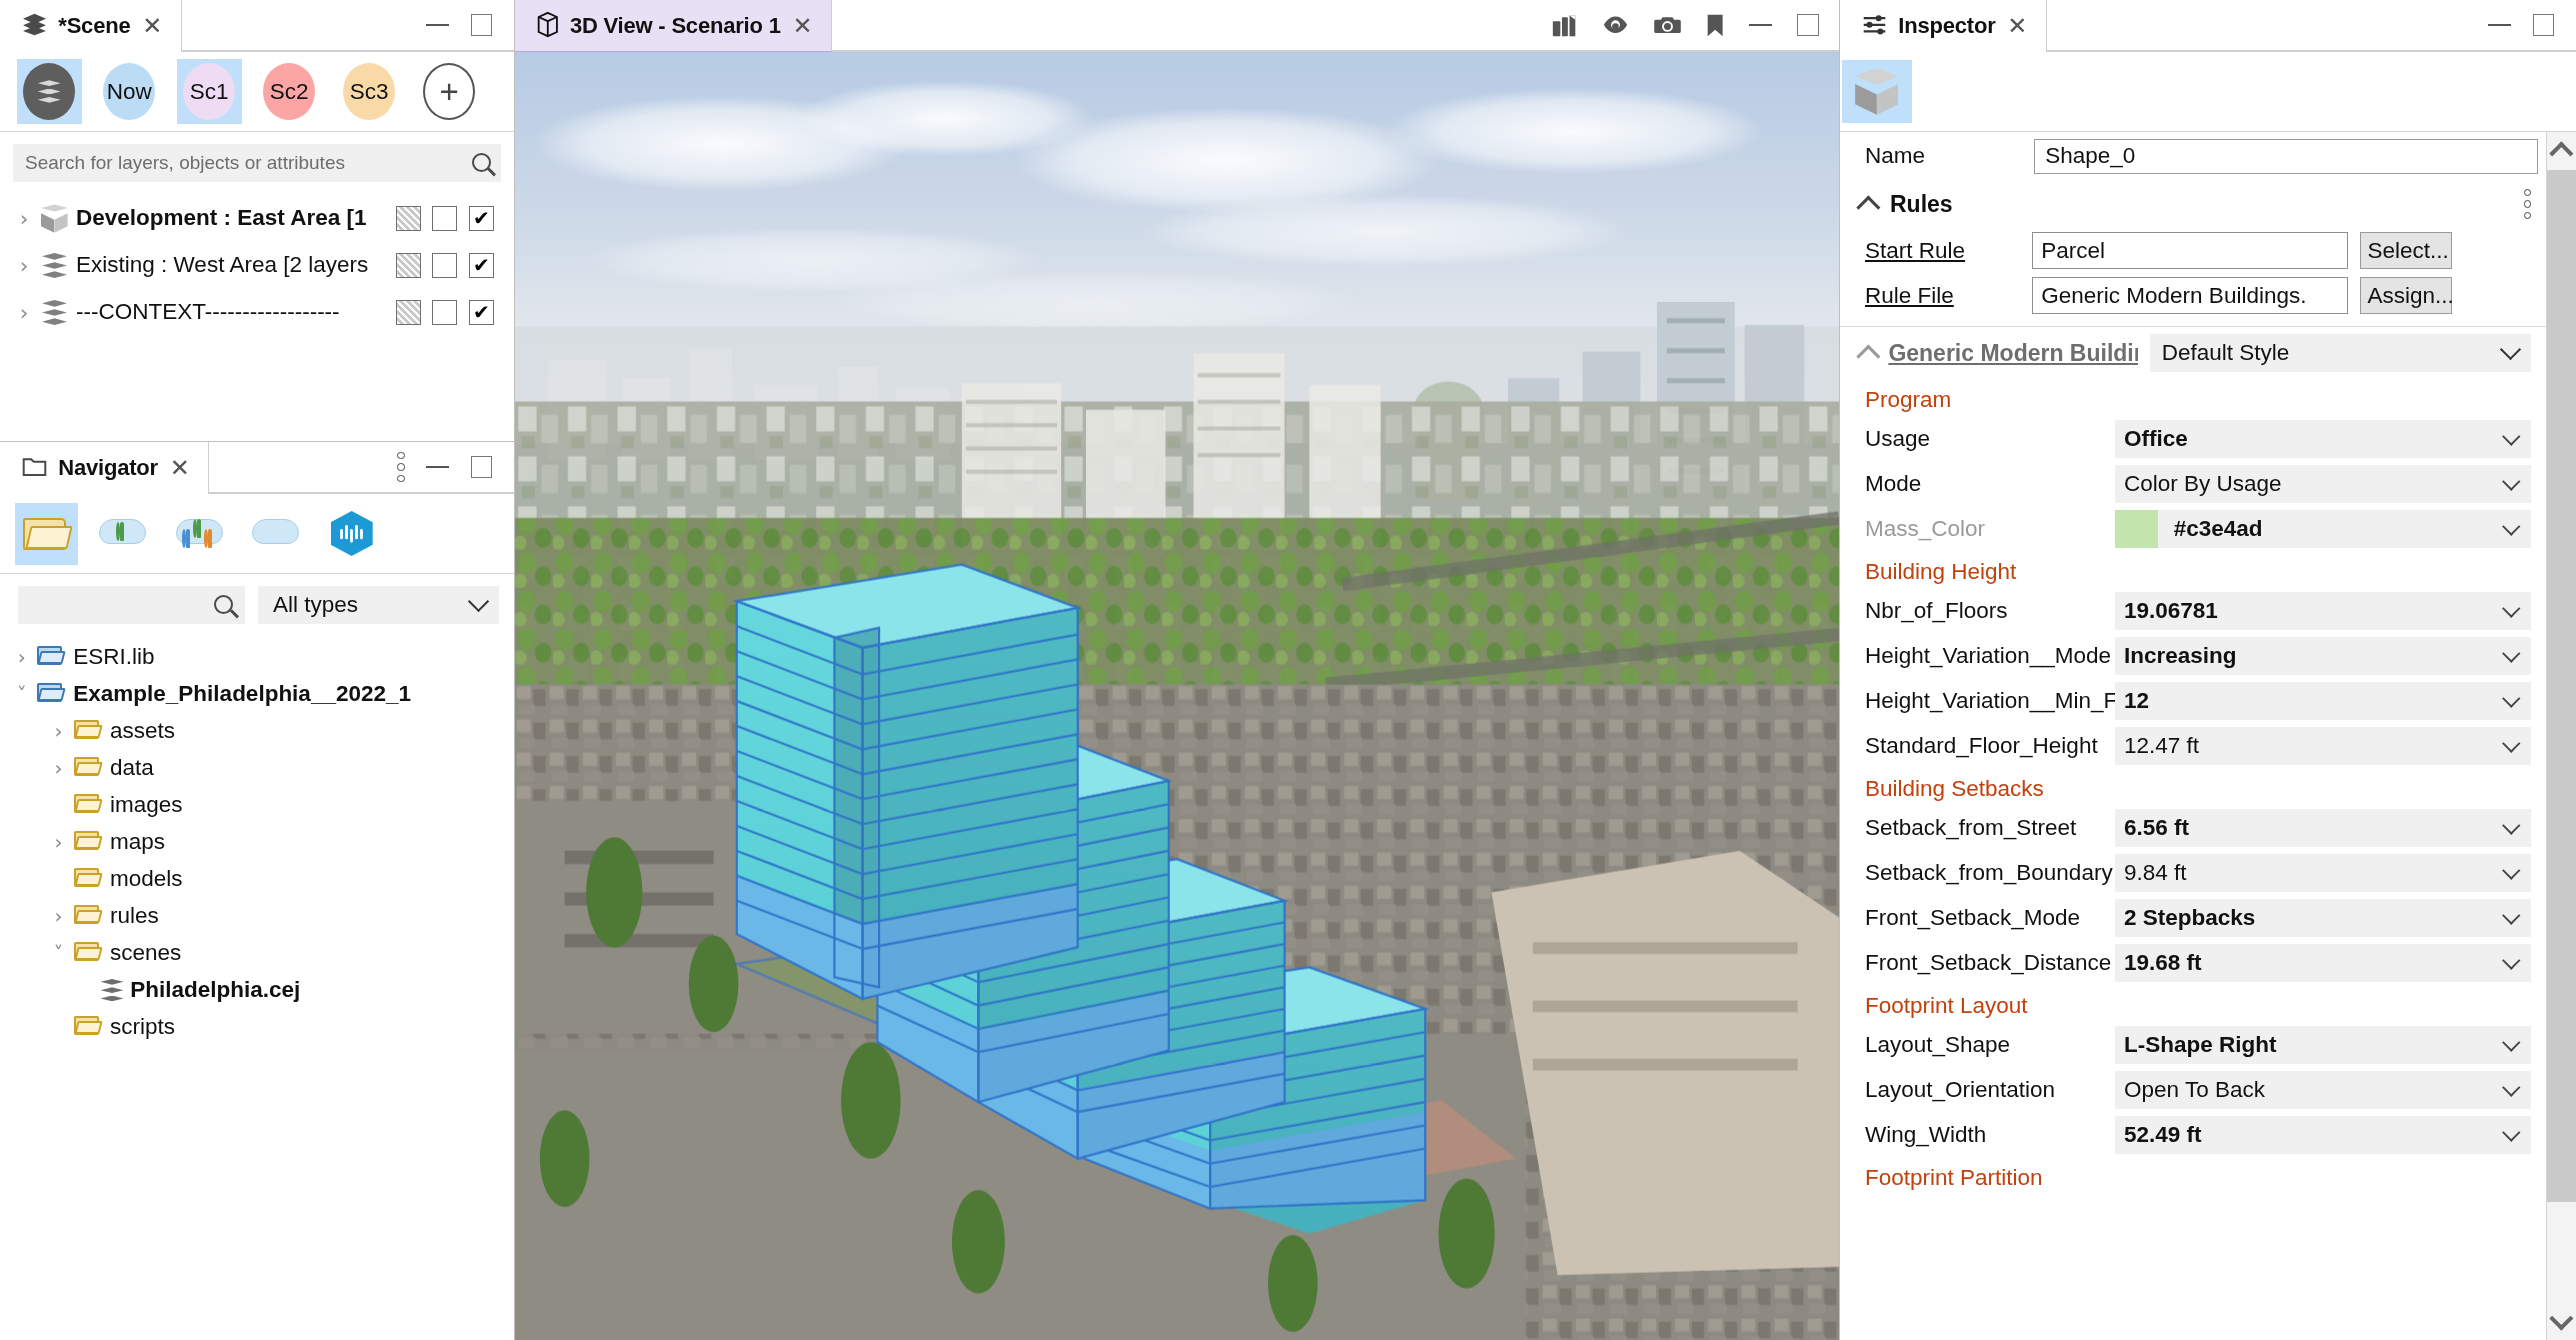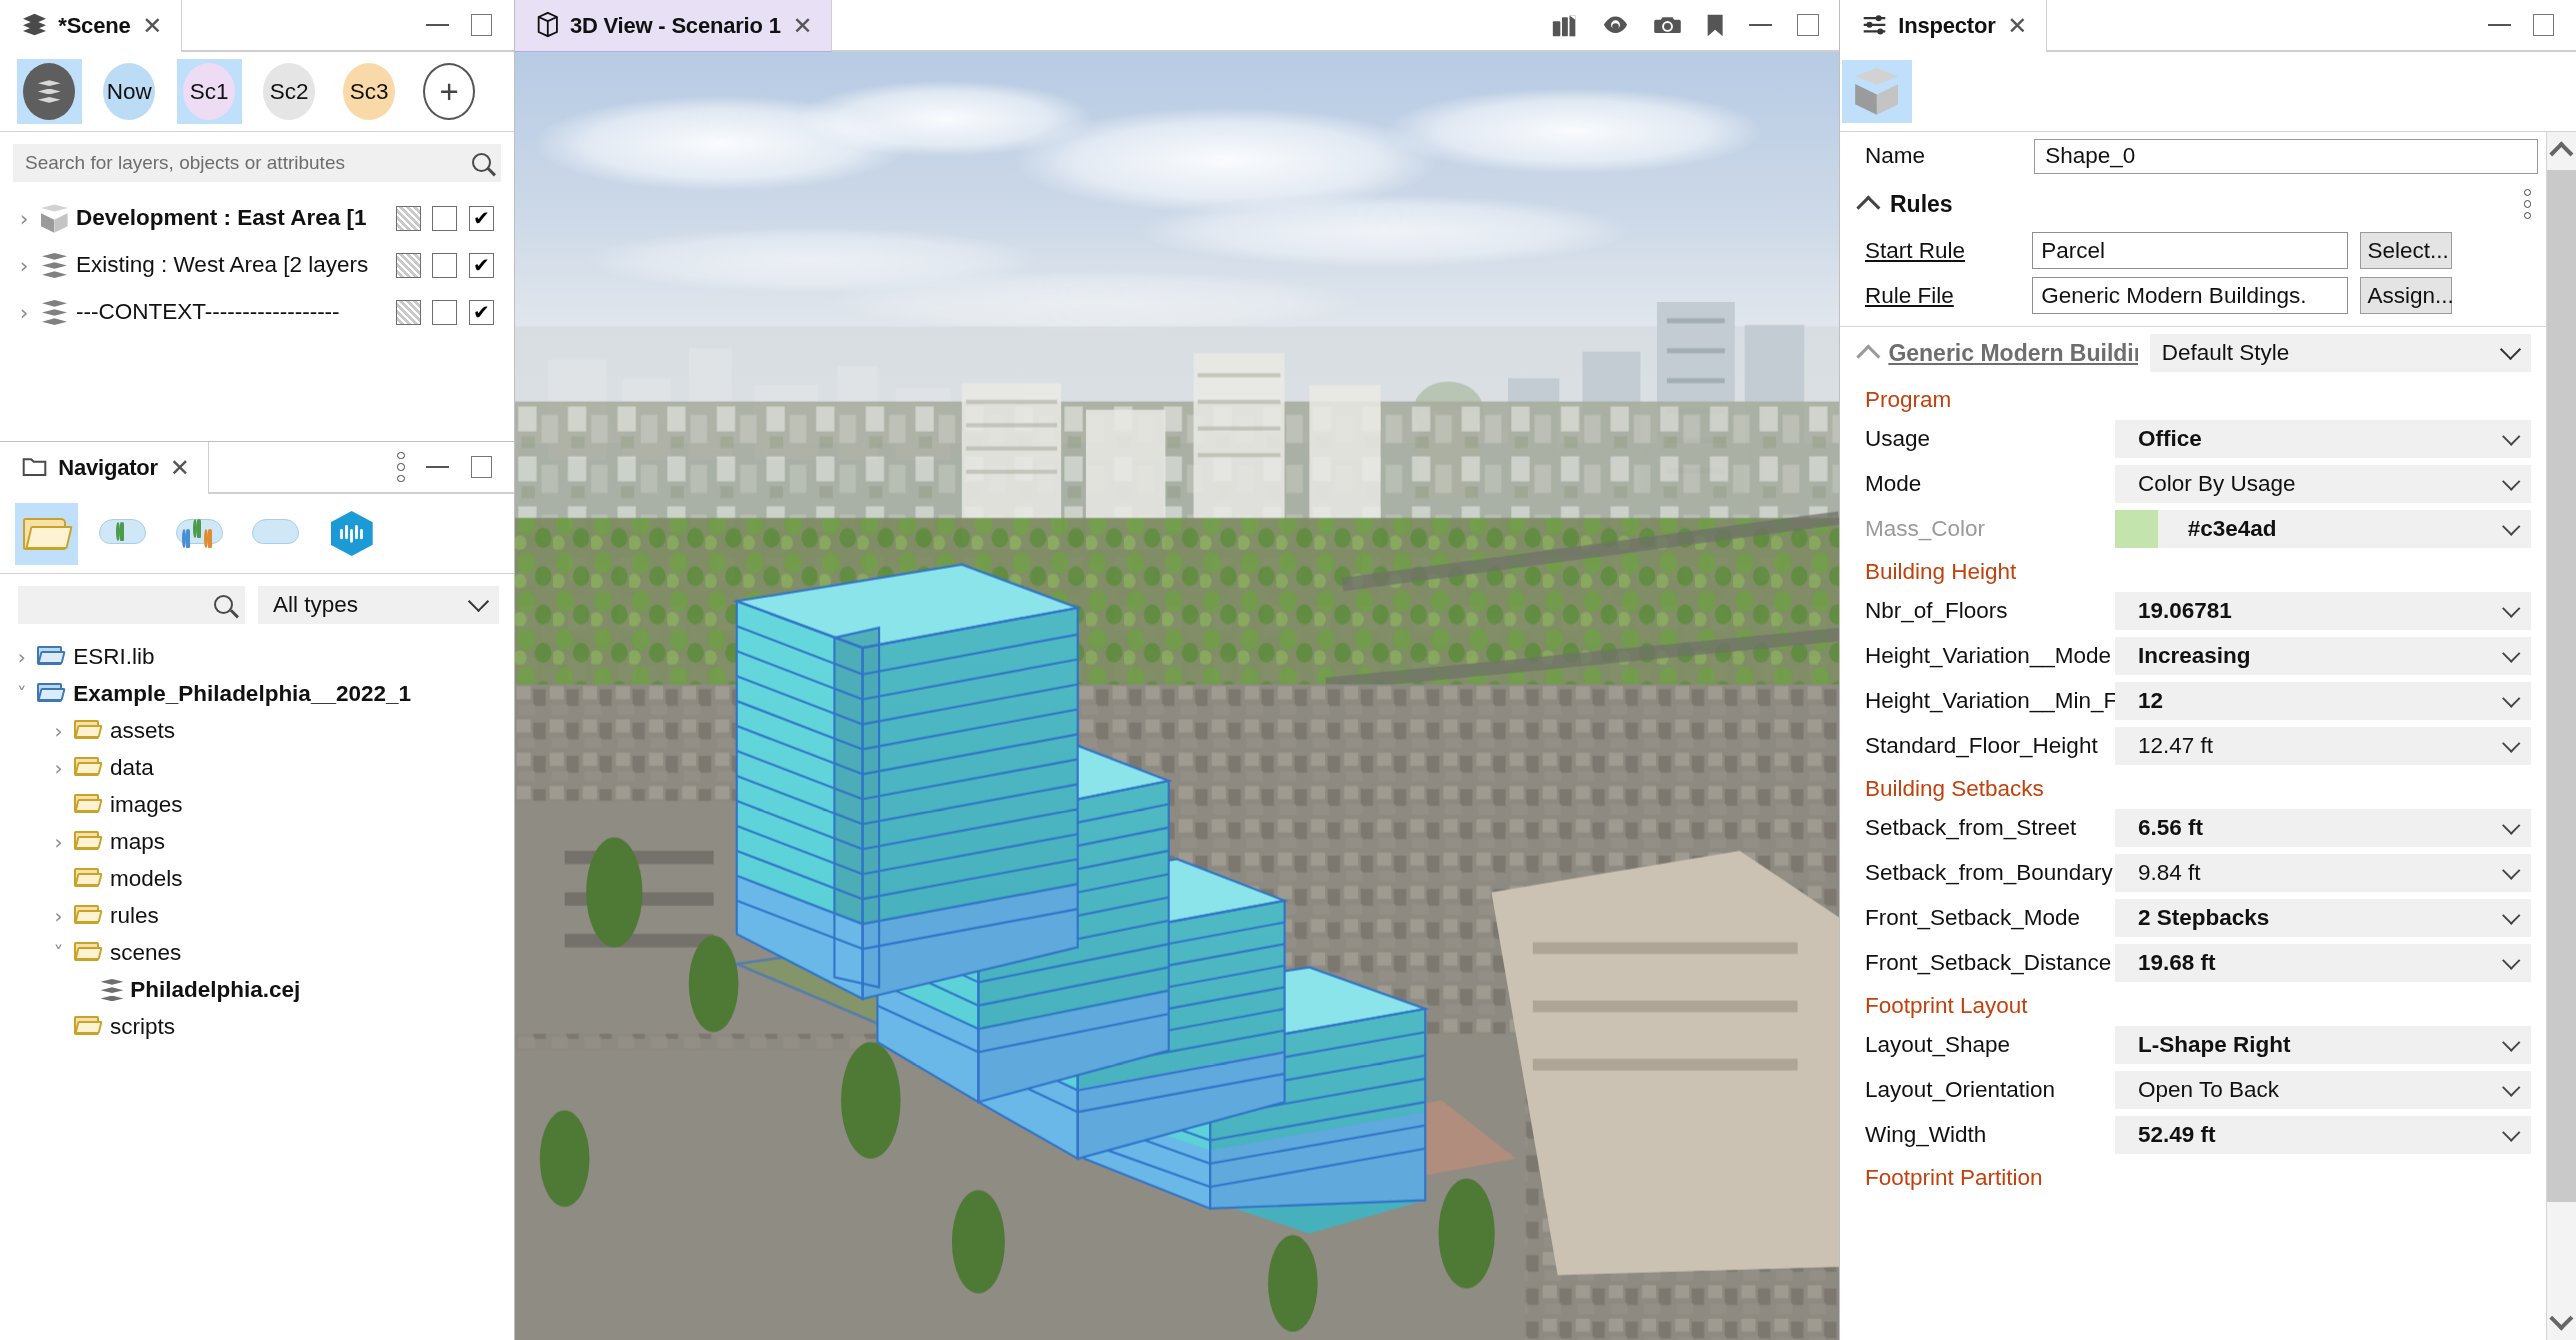--- a/index.html
+++ b/index.html
@@ -223,21 +223,21 @@
   .style-select-val { font-size:22.5px; color:#111; }
 
   .grp-title { font-size:22.5px; color:#c2410c; padding:8.3px 0 3.3px 25px; height:37px;
       display:flex; align-items:center; }
   .attr-row { display:flex; align-items:center; height:45px; padding:0 15px 0 25px; }
   .attr-lbl { width:250px; font-size:22.5px; color:#111; flex:none; white-space:nowrap;
       overflow:hidden; }
   .attr-lbl.muted { color:#9a9a9a; }
   .attr-val { flex:1; height:38px; background:#f0f0f0; display:flex; align-items:center;
       justify-content:space-between; padding:0 13.3px 0 0; }
-  .attr-val-text { font-size:22.5px; color:#111; padding-left:23px; }
+  .attr-val-text { font-size:22.5px; color:#111; padding-left:9px; }
   .attr-val-text.bold { font-weight:700; }
   .swatch { width:43px; height:38px; flex:none; margin-right:6.7px; }
   .chev-sm { width:12.5px; height:12.5px; border-right:2.5px solid #444; border-bottom:2.5px solid #444;
       transform: rotate(45deg); margin-top:-5px; flex:none; }
 </style>
 </head>
 <body>
 
 <div class="app">
 
@@ -275,21 +275,21 @@
             </span>
           </div>
         </div>
         <div class="scen-wrap">
           <div class="scen-circle" style="background:#bcdcf5;">Now</div>
         </div>
         <div class="scen-wrap sel">
           <div class="scen-circle" style="background:#eddcf3;">Sc1</div>
         </div>
         <div class="scen-wrap">
-          <div class="scen-circle" style="background:#e5e5e5;">Sc2</div>
+          <div class="scen-circle" style="background:#fca5a5;">Sc2</div>
         </div>
         <div class="scen-wrap">
           <div class="scen-circle" style="background:#fad9a8;">Sc3</div>
         </div>
         <div class="scen-wrap">
           <div class="scen-plus">+</div>
         </div>
       </div>
 
       <div class="search-row">

